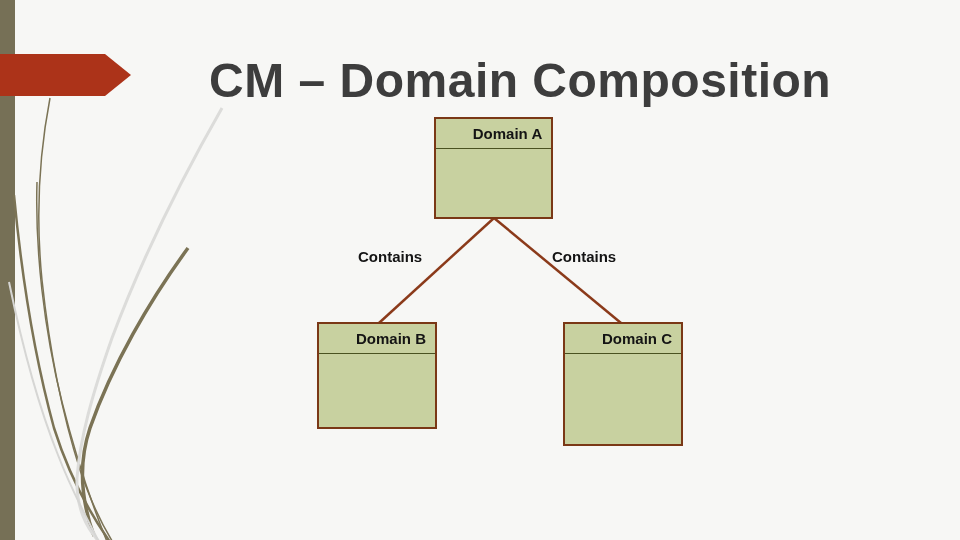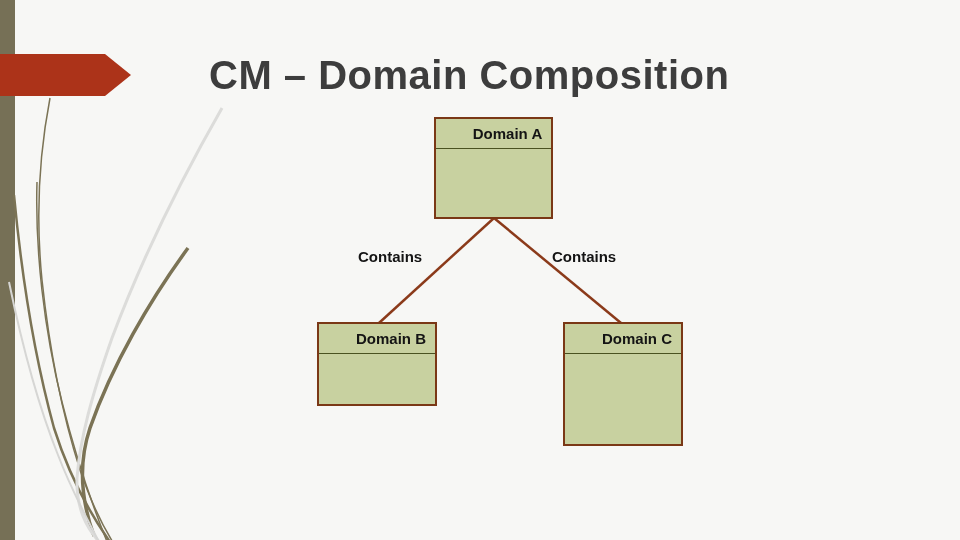--- a/index.html
+++ b/index.html
@@ -21,34 +21,34 @@
     top: 0;
     width: 960px;
     height: 540px;
     pointer-events: none;
   }
   .slide-title {
     position: absolute;
     left: 209px;
     top: 53px;
     margin: 0;
-    font-size: 40px;
+    font-size: 48px;
     font-weight: 700;
     letter-spacing: 0.5px;
     color: #3d3d3d;
     white-space: nowrap;
   }
   .node {
     position: absolute;
     background: #c8d1a0;
     border: 2px solid #7a3816;
     box-sizing: border-box;
   }
   .node-a { left: 434px; top: 117px; width: 119px; height: 102px; }
-  .node-b { left: 317px; top: 322px; width: 120px; height: 84px; }
+  .node-b { left: 317px; top: 322px; width: 120px; height: 107px; }
   .node-c { left: 563px; top: 322px; width: 120px; height: 124px; }
   .node-header {
     height: 29px;
     line-height: 29px;
     text-align: center;
     font-size: 15px;
     font-weight: 700;
     color: #141414;
     border-bottom: 1px solid #4a5220;
     padding-left: 28px;

